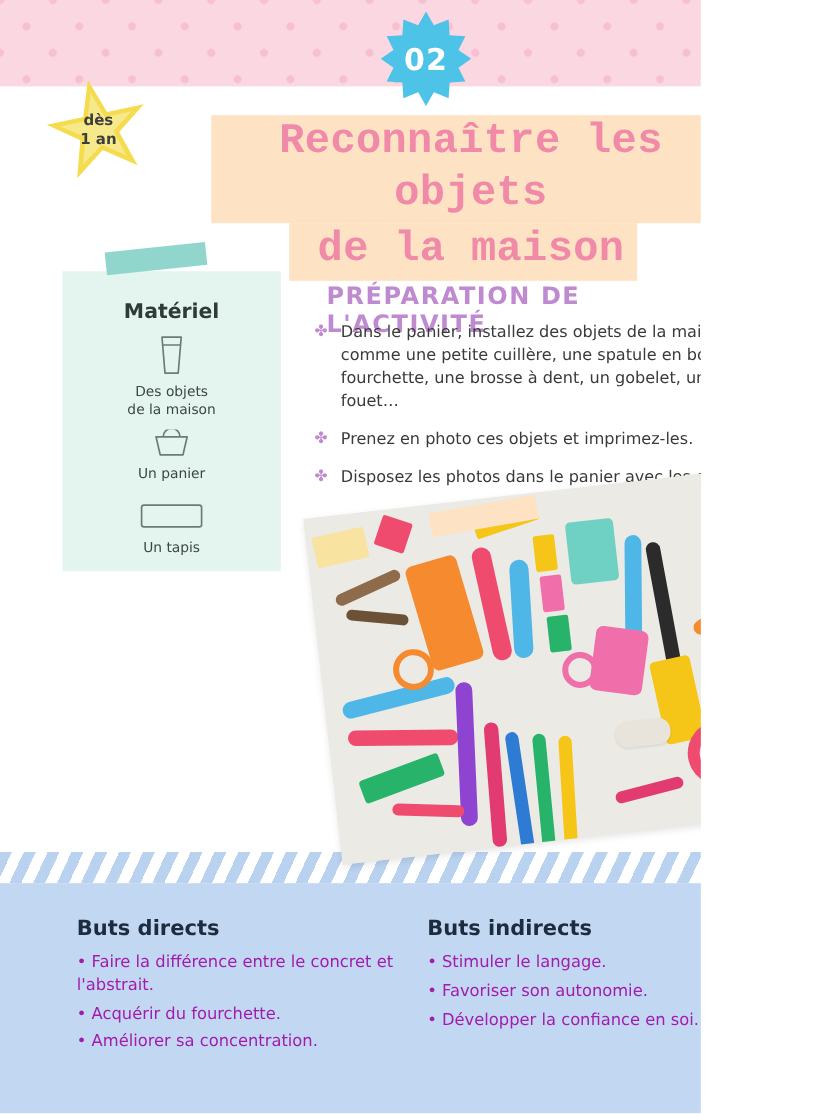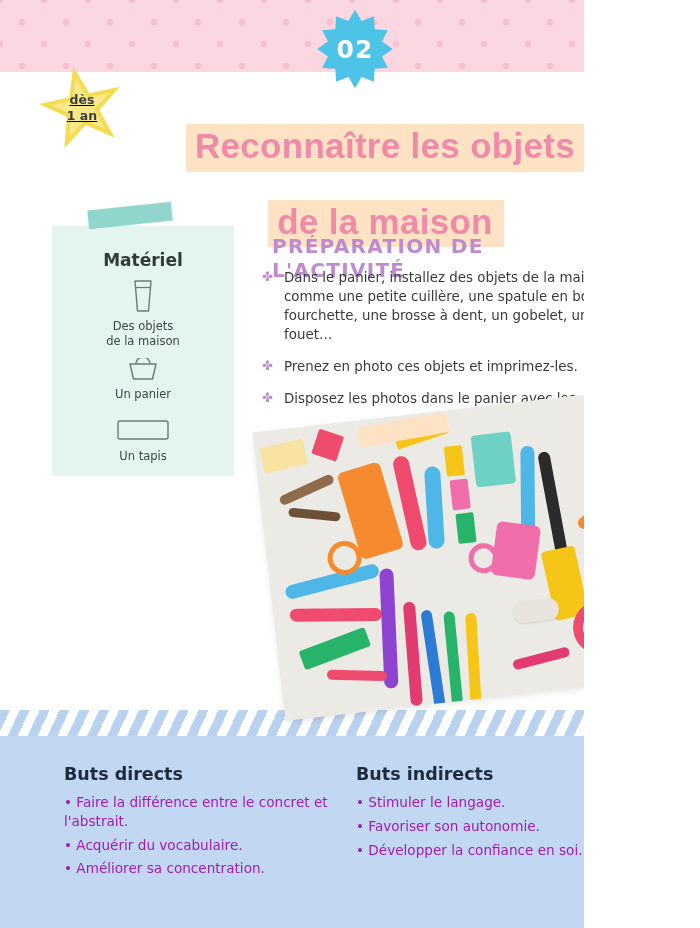--- a/index.html
+++ b/index.html
@@ -42,21 +42,21 @@
     font-size: 25px;
     font-weight: bold;
     letter-spacing: 1px;
     font-family: "DejaVu Sans", sans-serif;
   }
 
   
   .star-badge {
     position: absolute; left: 36px; top: 62px;
     width: 92px; height: 92px;
-    display: flex; align-items: center; justify-content: center; text-decoration: underline;
+    display: flex; align-items: center; justify-content: center;
   }
   .star-badge svg { position: absolute; inset: 0; }
   .star-text {
     position: relative;
     text-align: center;
     color: #3e3e3e;
     font-size: 12.5px;
     line-height: 1.25;
     font-weight: 600;
     font-family: "DejaVu Sans", sans-serif;
@@ -69,24 +69,23 @@
     width: 420px;
     text-align: center;
   }
   .title-line {
     display: inline-block;
     background: #fde3c3;
     color: #f08aa8;
     font-size: 35px;
     line-height: 1.22;
     font-weight: bold;
-    padding: 1px 11px 4px 9px;
-    font-family: Liberation Sans, sans-serif;
+    padding: 1px 11px 4px 24px;
+    font-family: Liberation Mono, monospace;
     letter-spacing: 0.3px;
-    margin-top: 28px;
   }
 
   
   .material-card {
     position: absolute;
     left: 52px; top: 226px;
     width: 182px; height: 250px;
     background: #e4f4ee;
   }
   .tape {
@@ -337,21 +336,21 @@
     </div>
   </div>
 
   <div class="stripe"></div>
 
   <div class="bottom"></div>
 
   <div class="goal-col left">
     <div class="goal-title">Buts directs</div>
     <div class="goal-item">• Faire la différence entre le concret et l'abstrait.</div>
-    <div class="goal-item">• Acquérir du vocabulaire.</div>
+    <div class="goal-item">• Acquérir du fourchette.</div>
     <div class="goal-item">• Améliorer sa concentration.</div>
   </div>
 
   <div class="goal-col right">
     <div class="goal-title">Buts indirects</div>
     <div class="goal-item">• Stimuler le langage.</div>
     <div class="goal-item">• Favoriser son autonomie.</div>
     <div class="goal-item">• Développer la confiance en soi.</div>
   </div>
 

